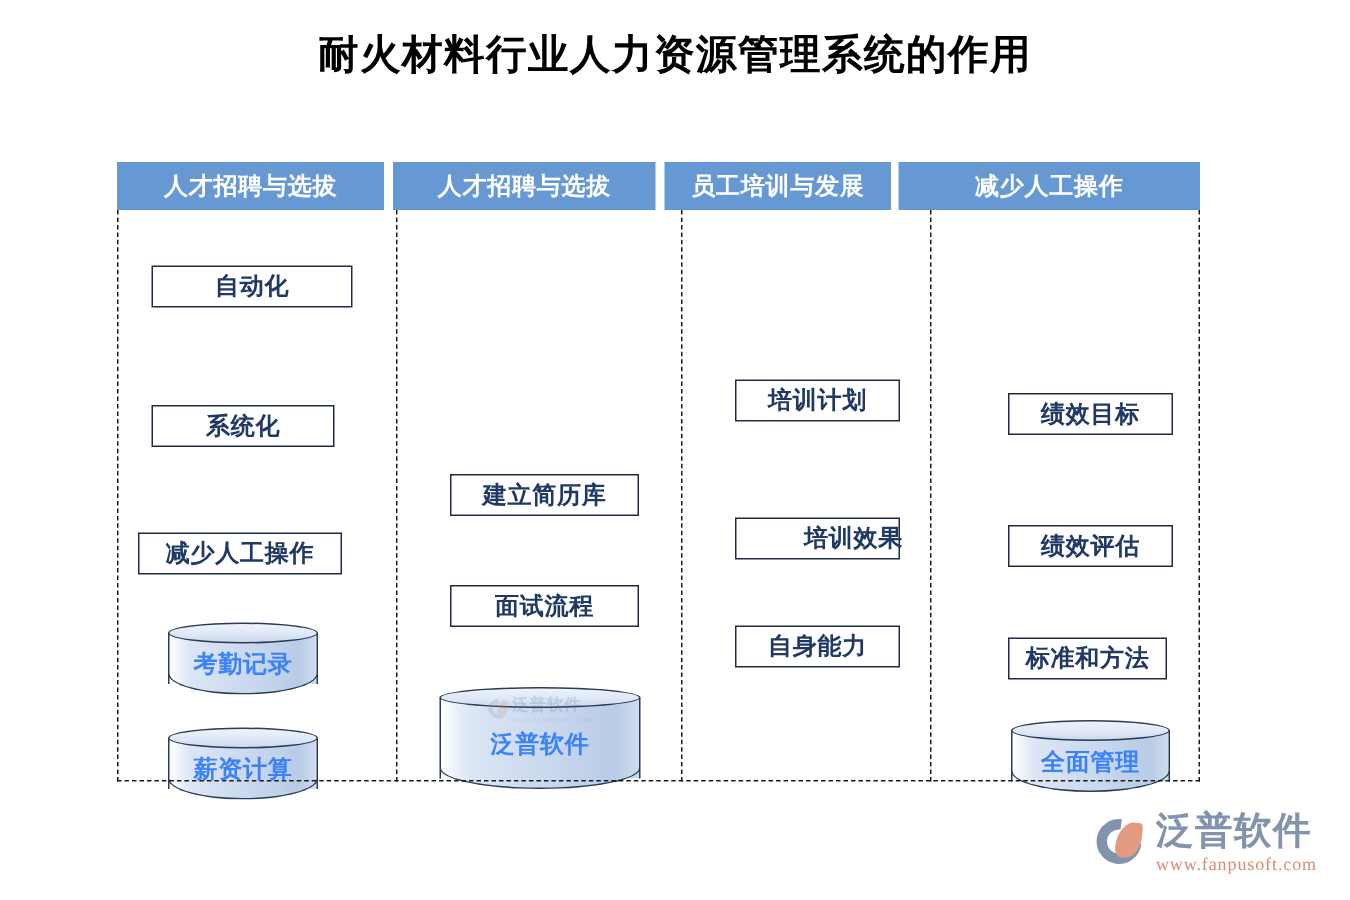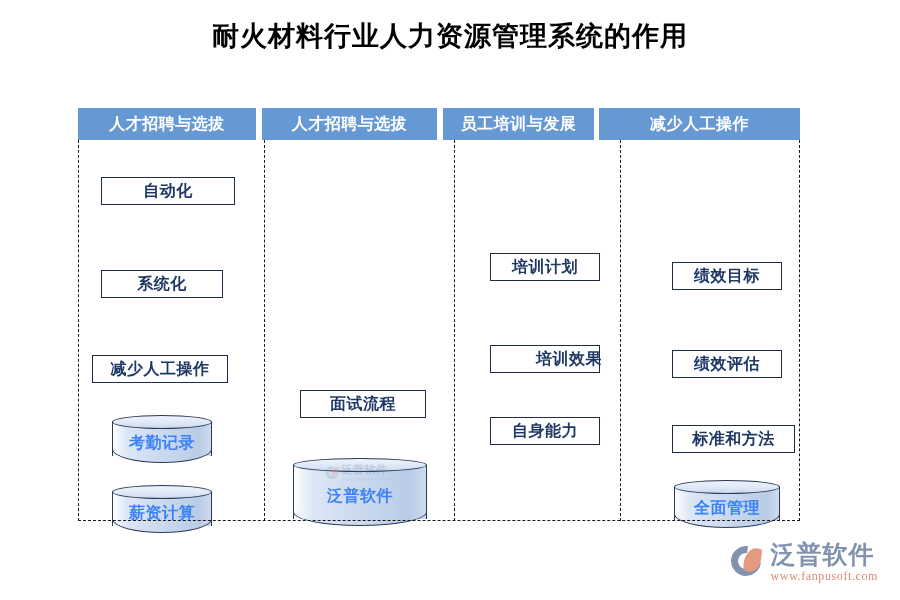--- a/index.html
+++ b/index.html
@@ -297,20 +297,21 @@
       </div>
       <div class="node-cyl" style="left: 34px; top: 345px; width: 100px; height: 48px;">
         <div class="cyl-body"></div>
         <div class="cyl-bottom"></div>
         <div class="cyl-top"></div>
         <div class="cyl-label">薪资计算</div>
       </div>
       <div class="lane" style="left: 186px; width: 190px;">
         <div class="edge-l"></div>
       </div>
+      <div class="node-box" style="left: 222px; top: 176px; width: 126px; height: 28px;">建立简历库</div>
       <div class="node-box" style="left: 222px; top: 250px; width: 126px; height: 28px;">面试流程</div>
       <div class="node-cyl" style="left: 215px; top: 318px; width: 134px; height: 68px;">
         <div class="cyl-body"></div>
         <div class="cyl-bottom"></div>
         <div class="cyl-top"></div>
         <div class="cyl-watermark">
           <div class="wm-mark">
             <div class="wm-c"></div>
             <div class="wm-s"></div>
           </div>
@@ -326,21 +327,21 @@
       </div>
       <div class="node-box" style="left: 412px; top: 113px; width: 110px; height: 28px;">培训计划</div>
       <div class="node-box" style="left: 412px; top: 205px; width: 110px; height: 28px; padding-left: 48px;">培训效果</div>
       <div class="node-box" style="left: 412px; top: 277px; width: 110px; height: 28px;">自身能力</div>
       <div class="lane" style="left: 542px; width: 180px;">
         <div class="edge-l"></div>
         <div class="edge-r"></div>
       </div>
       <div class="node-box" style="left: 594px; top: 122px; width: 110px; height: 28px;">绩效目标</div>
       <div class="node-box" style="left: 594px; top: 210px; width: 110px; height: 28px;">绩效评估</div>
-      <div class="node-box" style="left: 594px; top: 285px; width: 123px; height: 28px;">标准和方法</div>
+      <div class="node-box" style="left: 594px; top: 285px; width: 106px; height: 28px;">标准和方法</div>
       <div class="node-cyl" style="left: 596px; top: 340px; width: 106px; height: 48px;">
         <div class="cyl-body"></div>
         <div class="cyl-bottom"></div>
         <div class="cyl-top"></div>
         <div class="cyl-label">全面管理</div>
       </div>
     </div>
   <div class="bottom-edge"></div>
 </div>
 

